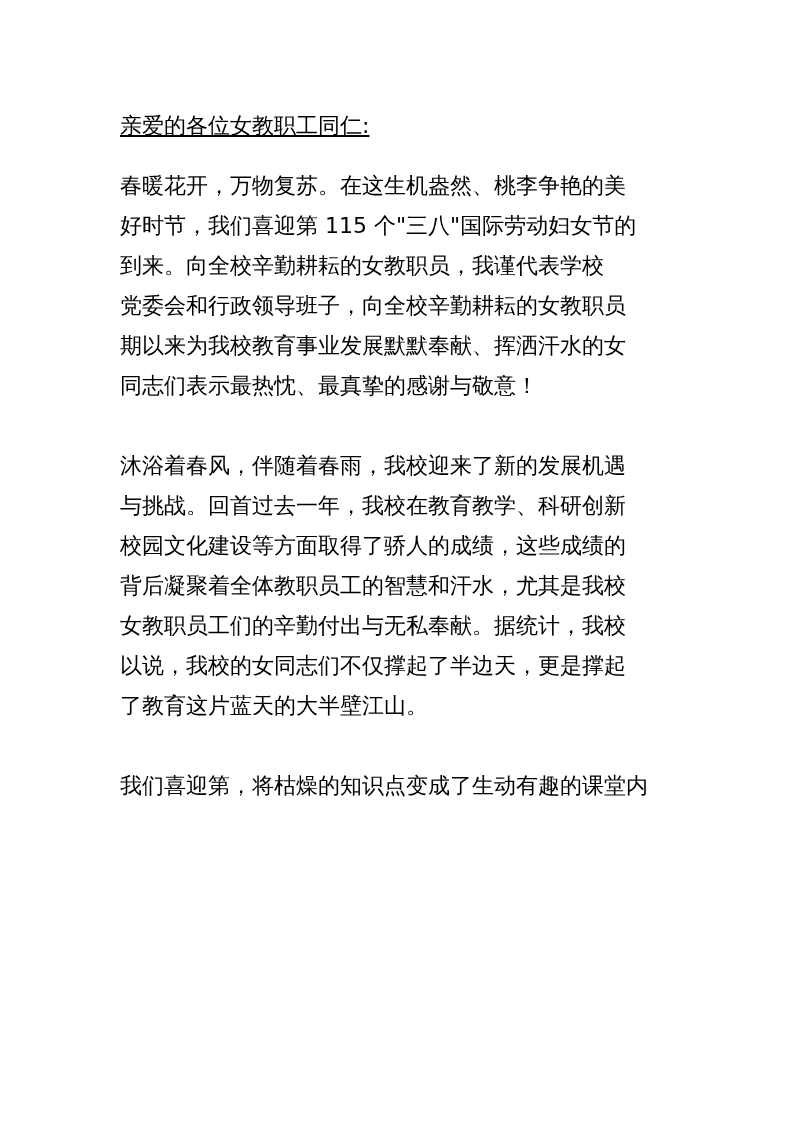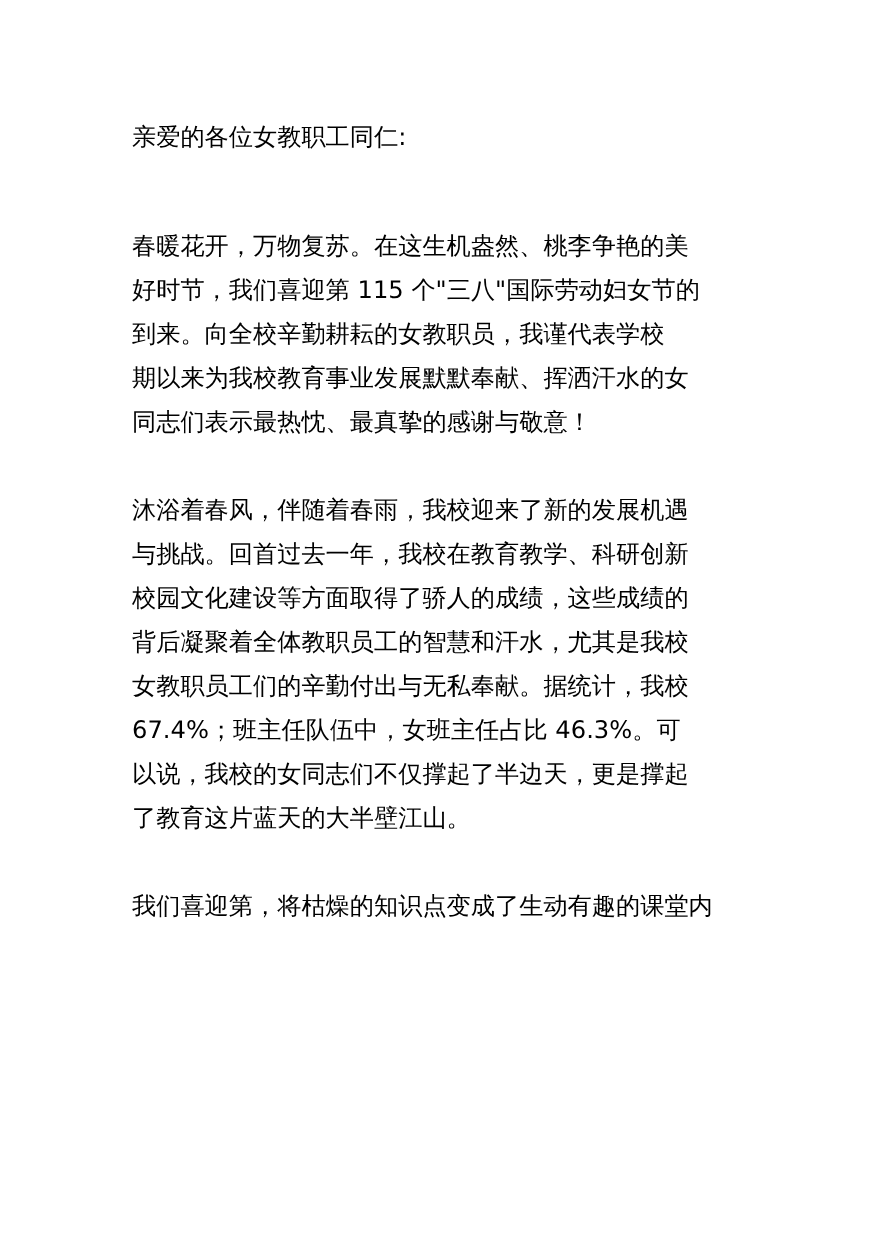--- a/index.html
+++ b/index.html
@@ -21,51 +21,52 @@
       top: 106px;
       width: 556px;
     }
     .greeting, .para {
       font-size: 22px;
       line-height: 40px;
       margin: 0;
       white-space: nowrap;
     }
     .greeting {
-      margin-bottom: 59px;
+      margin-bottom: 20px;
+      text-decoration: underline;
     }
     .para {
       margin-bottom: 40px;
     }
     .line {
       display: block;
       height: 40px;
     }
   </style>
 </head>
 <body>
 
 <div class="page">
   <p class="greeting">亲爱的各位女教职工同仁:</p>
 
   <div class="para">
     <span class="line">春暖花开，万物复苏。在这生机盎然、桃李争艳的美</span>
     <span class="line">好时节，我们喜迎第 115 个"三八"国际劳动妇女节的</span>
     <span class="line">到来。向全校辛勤耕耘的女教职员，我谨代表学校</span>
+    <span class="line">党委会和行政领导班子，向全校辛勤耕耘的女教职员</span>
     <span class="line">期以来为我校教育事业发展默默奉献、挥洒汗水的女</span>
     <span class="line">同志们表示最热忱、最真挚的感谢与敬意！</span>
   </div>
 
   <div class="para">
     <span class="line">沐浴着春风，伴随着春雨，我校迎来了新的发展机遇</span>
     <span class="line">与挑战。回首过去一年，我校在教育教学、科研创新</span>
     <span class="line">校园文化建设等方面取得了骄人的成绩，这些成绩的</span>
     <span class="line">背后凝聚着全体教职员工的智慧和汗水，尤其是我校</span>
     <span class="line">女教职员工们的辛勤付出与无私奉献。据统计，我校</span>
-    <span class="line">67.4%；班主任队伍中，女班主任占比 46.3%。可</span>
     <span class="line">以说，我校的女同志们不仅撑起了半边天，更是撑起</span>
     <span class="line">了教育这片蓝天的大半壁江山。</span>
   </div>
 
   <div class="para">
     <span class="line">我们喜迎第，将枯燥的知识点变成了生动有趣的课堂内</span>
   </div>
 </div>
 
 </body></html>

